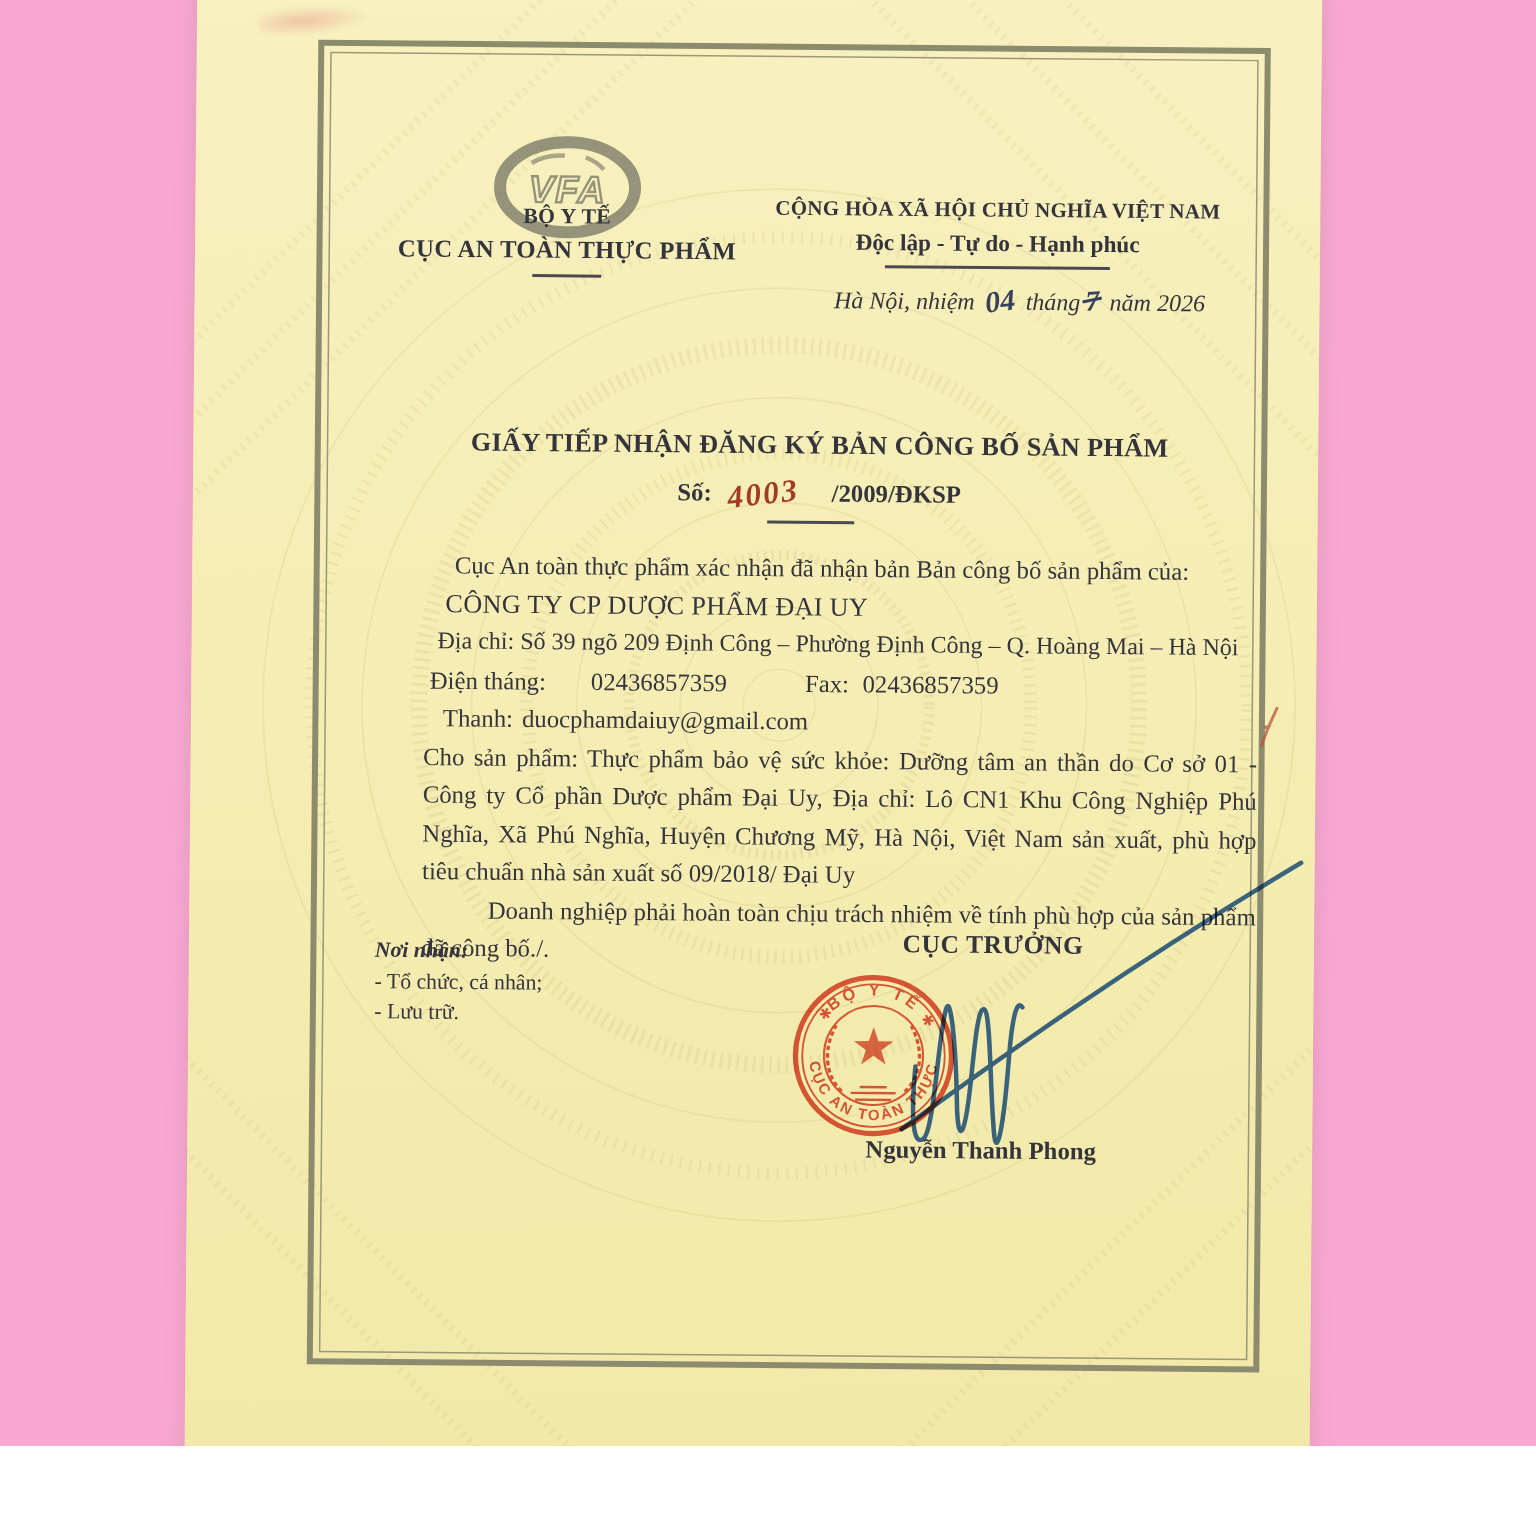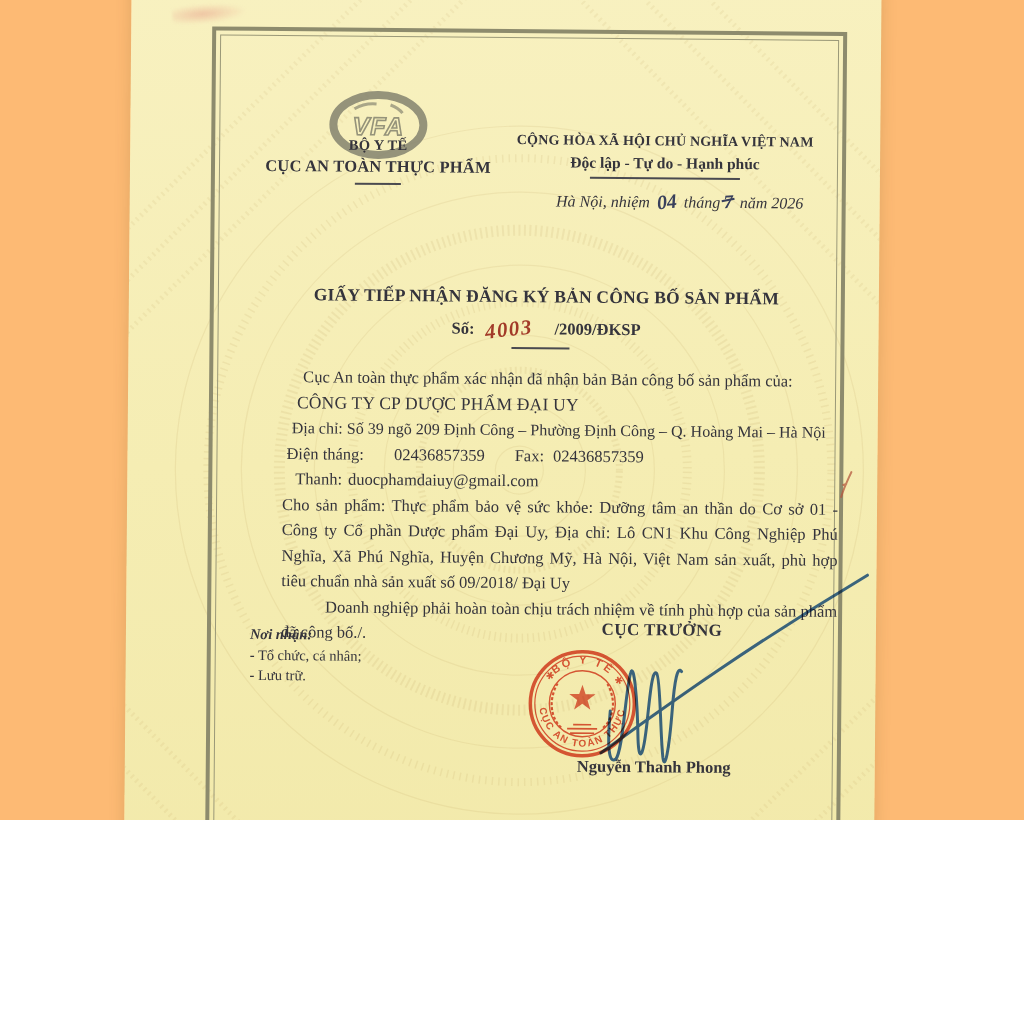--- a/index.html
+++ b/index.html
@@ -1,16 +1,16 @@
 <!DOCTYPE html>
 <html><head>
 <meta charset="utf-8">
 <style>
   html,body{margin:0;padding:0;background:#ffffff;}
-  .stage{position:relative;width:1024px;height:820px;overflow:hidden;background:#fdba74;
+  .stage{position:relative;width:1024px;height:964px;overflow:hidden;background:#f9a8d4;
          font-family:"Liberation Serif","DejaVu Serif",serif;color:#35343c;}
   .paper{position:absolute;left:127px;top:-12px;width:750px;height:1048px;
          background:linear-gradient(178deg,#f8f1c0 0%,#f5edb3 45%,#f1e8a7 100%);
          transform:rotate(0.5deg);transform-origin:50% 50%;
          box-shadow:0 0 16px rgba(90,80,30,.18);}
   .content{position:absolute;left:0;top:12px;width:750px;height:1024px;}
 
   .wm{position:absolute;left:0;top:0;width:750px;height:1048px;z-index:0;}
 
   .frame{position:absolute;left:81px;top:29px;width:635px;height:883px;
@@ -48,21 +48,21 @@
   .rule-so{width:58px;height:1.5px;background:#4a4a50;margin:7px auto 0;transform:translateX(-6px);}
 
   .body-block{position:absolute;left:155px;top:366px;width:556px;z-index:3;
               font-size:16.5px;line-height:25.5px;}
   .body-block p{margin:0;}
   .p-intro{padding-left:20px;white-space:nowrap;}
   .p-company{padding-left:14px;font-size:17.5px;white-space:nowrap;letter-spacing:.2px;}
   .p-address{padding-left:9px;white-space:nowrap;font-size:16px;}
   .p-phone{padding-left:4px;}
   .sp-phone{margin-left:30px;}
-  .sp-faxlbl{margin-left:30px;}
+  .sp-faxlbl{margin-left:52px;}
   .sp-faxno{margin-left:9px;}
   .p-email{padding-left:13px;}
   .sp-email{margin-left:6px;}
   .p-product{text-align:justify;margin-top:1px;}
   .p-resp{text-align:justify;text-indent:44px;margin-top:3px;}
 
   .noi-nhan{position:absolute;left:124px;top:626px;z-index:3;font-size:14.5px;line-height:20.5px;}
   .noi-nhan .lbl{font-weight:bold;font-style:italic;}
   .cuc-truong{position:absolute;left:436px;top:619px;width:200px;text-align:center;z-index:3;
               font-size:17px;font-weight:bold;letter-spacing:.4px;}

